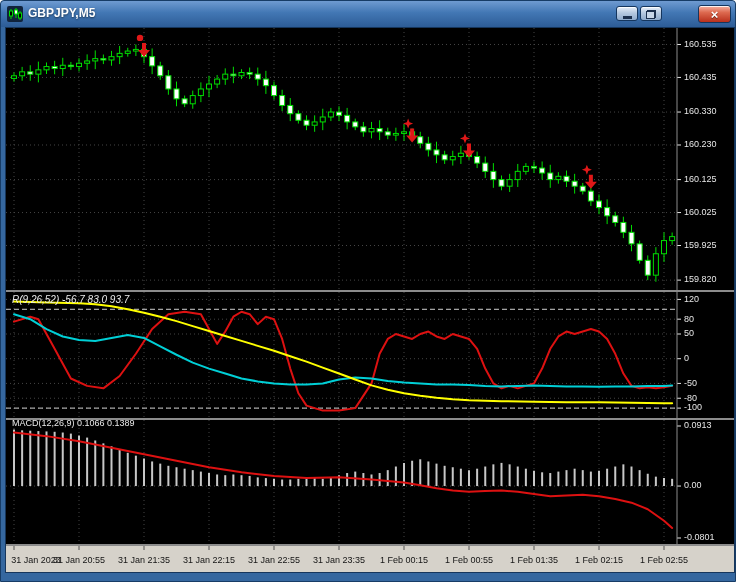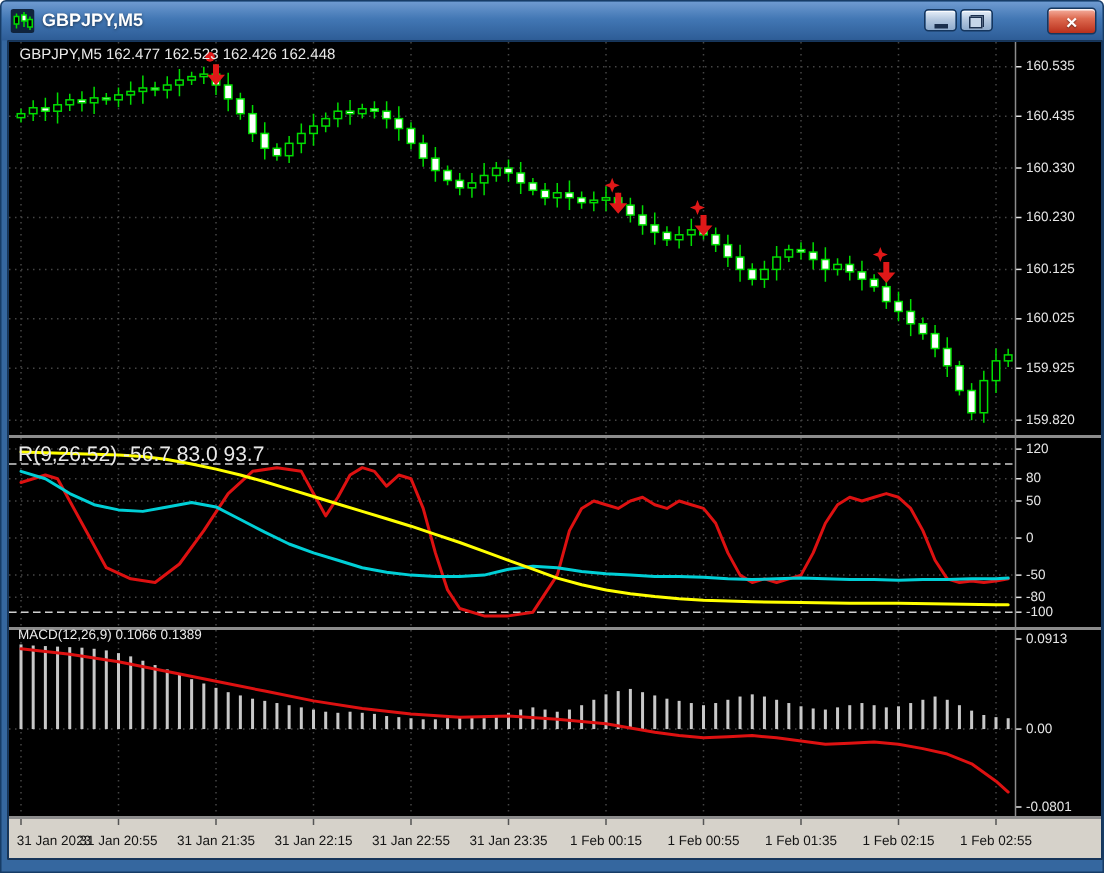--- a/index.html
+++ b/index.html
@@ -18,21 +18,21 @@
   .btn-close{right:4px;top:4px;width:33px;height:18px;
              background:linear-gradient(#f6b1a1,#dd6a50 40%,#b9301c);color:#fff;
              font-size:13px;font-weight:700;line-height:15px;text-shadow:0 1px 1px rgba(0,0,0,.5);}
   .min-glyph{display:block;width:9px;height:3px;background:#1b2f4d;margin:8px auto 0;}
   .restore-glyph{position:relative;display:block;width:10px;height:9px;margin:2px auto 0;}
   .restore-glyph .r1{position:absolute;right:0;top:0;width:7px;height:6px;border:1px solid #1b2f4d;}
   .restore-glyph .r2{position:absolute;left:0;bottom:0;width:7px;height:6px;border:1px solid #1b2f4d;background:#c7d6e8;}
   .chart-area{position:absolute;left:4px;top:26px;width:728px;height:544px;background:#000;border:1px solid #16365c;box-sizing:content-box;}
   .overlay{position:absolute;color:#e9e9e9;pointer-events:none;white-space:nowrap;}
   .info-line{left:7px;top:3px;font-size:10px;}
-  .osc-label{left:6px;top:266px;font-size:14px;}
+  .osc-label{left:6px;top:266px;font-size:10px;font-style:italic;}
   .macd-label{left:6px;top:390px;font-size:9px;}
   .hotzone{position:absolute;background:transparent;}
   .zone-price{left:671px;top:0;width:57px;height:518px;cursor:ns-resize;}
   .zone-time{left:0;top:518px;width:728px;height:26px;cursor:ew-resize;}
   svg text{user-select:none;}
 </style>
 </head>
 <body>
 
 <div class="window">
@@ -407,19 +407,18 @@
         <path d="M404.125,100.57232704402999 h4 v7 h4 l-6,7 -6,-7 h4 z" fill="#e01818"></path>
         <path d="M459,105.40251572327085 L460.4,109.00251572327085 L464,110.40251572327085 L460.4,111.80251572327086 L459,115.40251572327085 L457.6,111.80251572327086 L454,110.40251572327085 L457.6,109.00251572327085 Z" fill="#e01818"></path>
         <path d="M461,115.40251572327085 h4 v7 h4 l-6,7 -6,-7 h4 z" fill="#e01818"></path>
         <path d="M580.875,136.7106918238988 L582.275,140.3106918238988 L585.875,141.7106918238988 L582.275,143.1106918238988 L580.875,146.7106918238988 L579.475,143.1106918238988 L575.875,141.7106918238988 L579.475,140.3106918238988 Z" fill="#e01818"></path>
         <path d="M582.875,146.7106918238988 h4 v7 h4 l-6,7 -6,-7 h4 z" fill="#e01818"></path>
         <rect x="0" y="262" width="728" height="2" fill="#8c8c8c"></rect>
         <rect x="0" y="390" width="728" height="2" fill="#8c8c8c"></rect>
         <rect x="0" y="516" width="728" height="2" fill="#8c8c8c"></rect>
         <line x1="671" y1="0" x2="671" y2="518" stroke="#8c8c8c"></line>
       </svg>
-    <div class="overlay info-line">GBPJPY,M5 162.477 162.523 162.426 162.448</div>
     <div class="overlay osc-label">R(9,26,52) -56.7 83.0 93.7</div>
     <div class="overlay macd-label">MACD(12,26,9) 0.1066 0.1389</div>
     <div class="hotzone zone-price"></div>
     <div class="hotzone zone-time"></div>
   </div>
 </div>
 
 </body></html>

